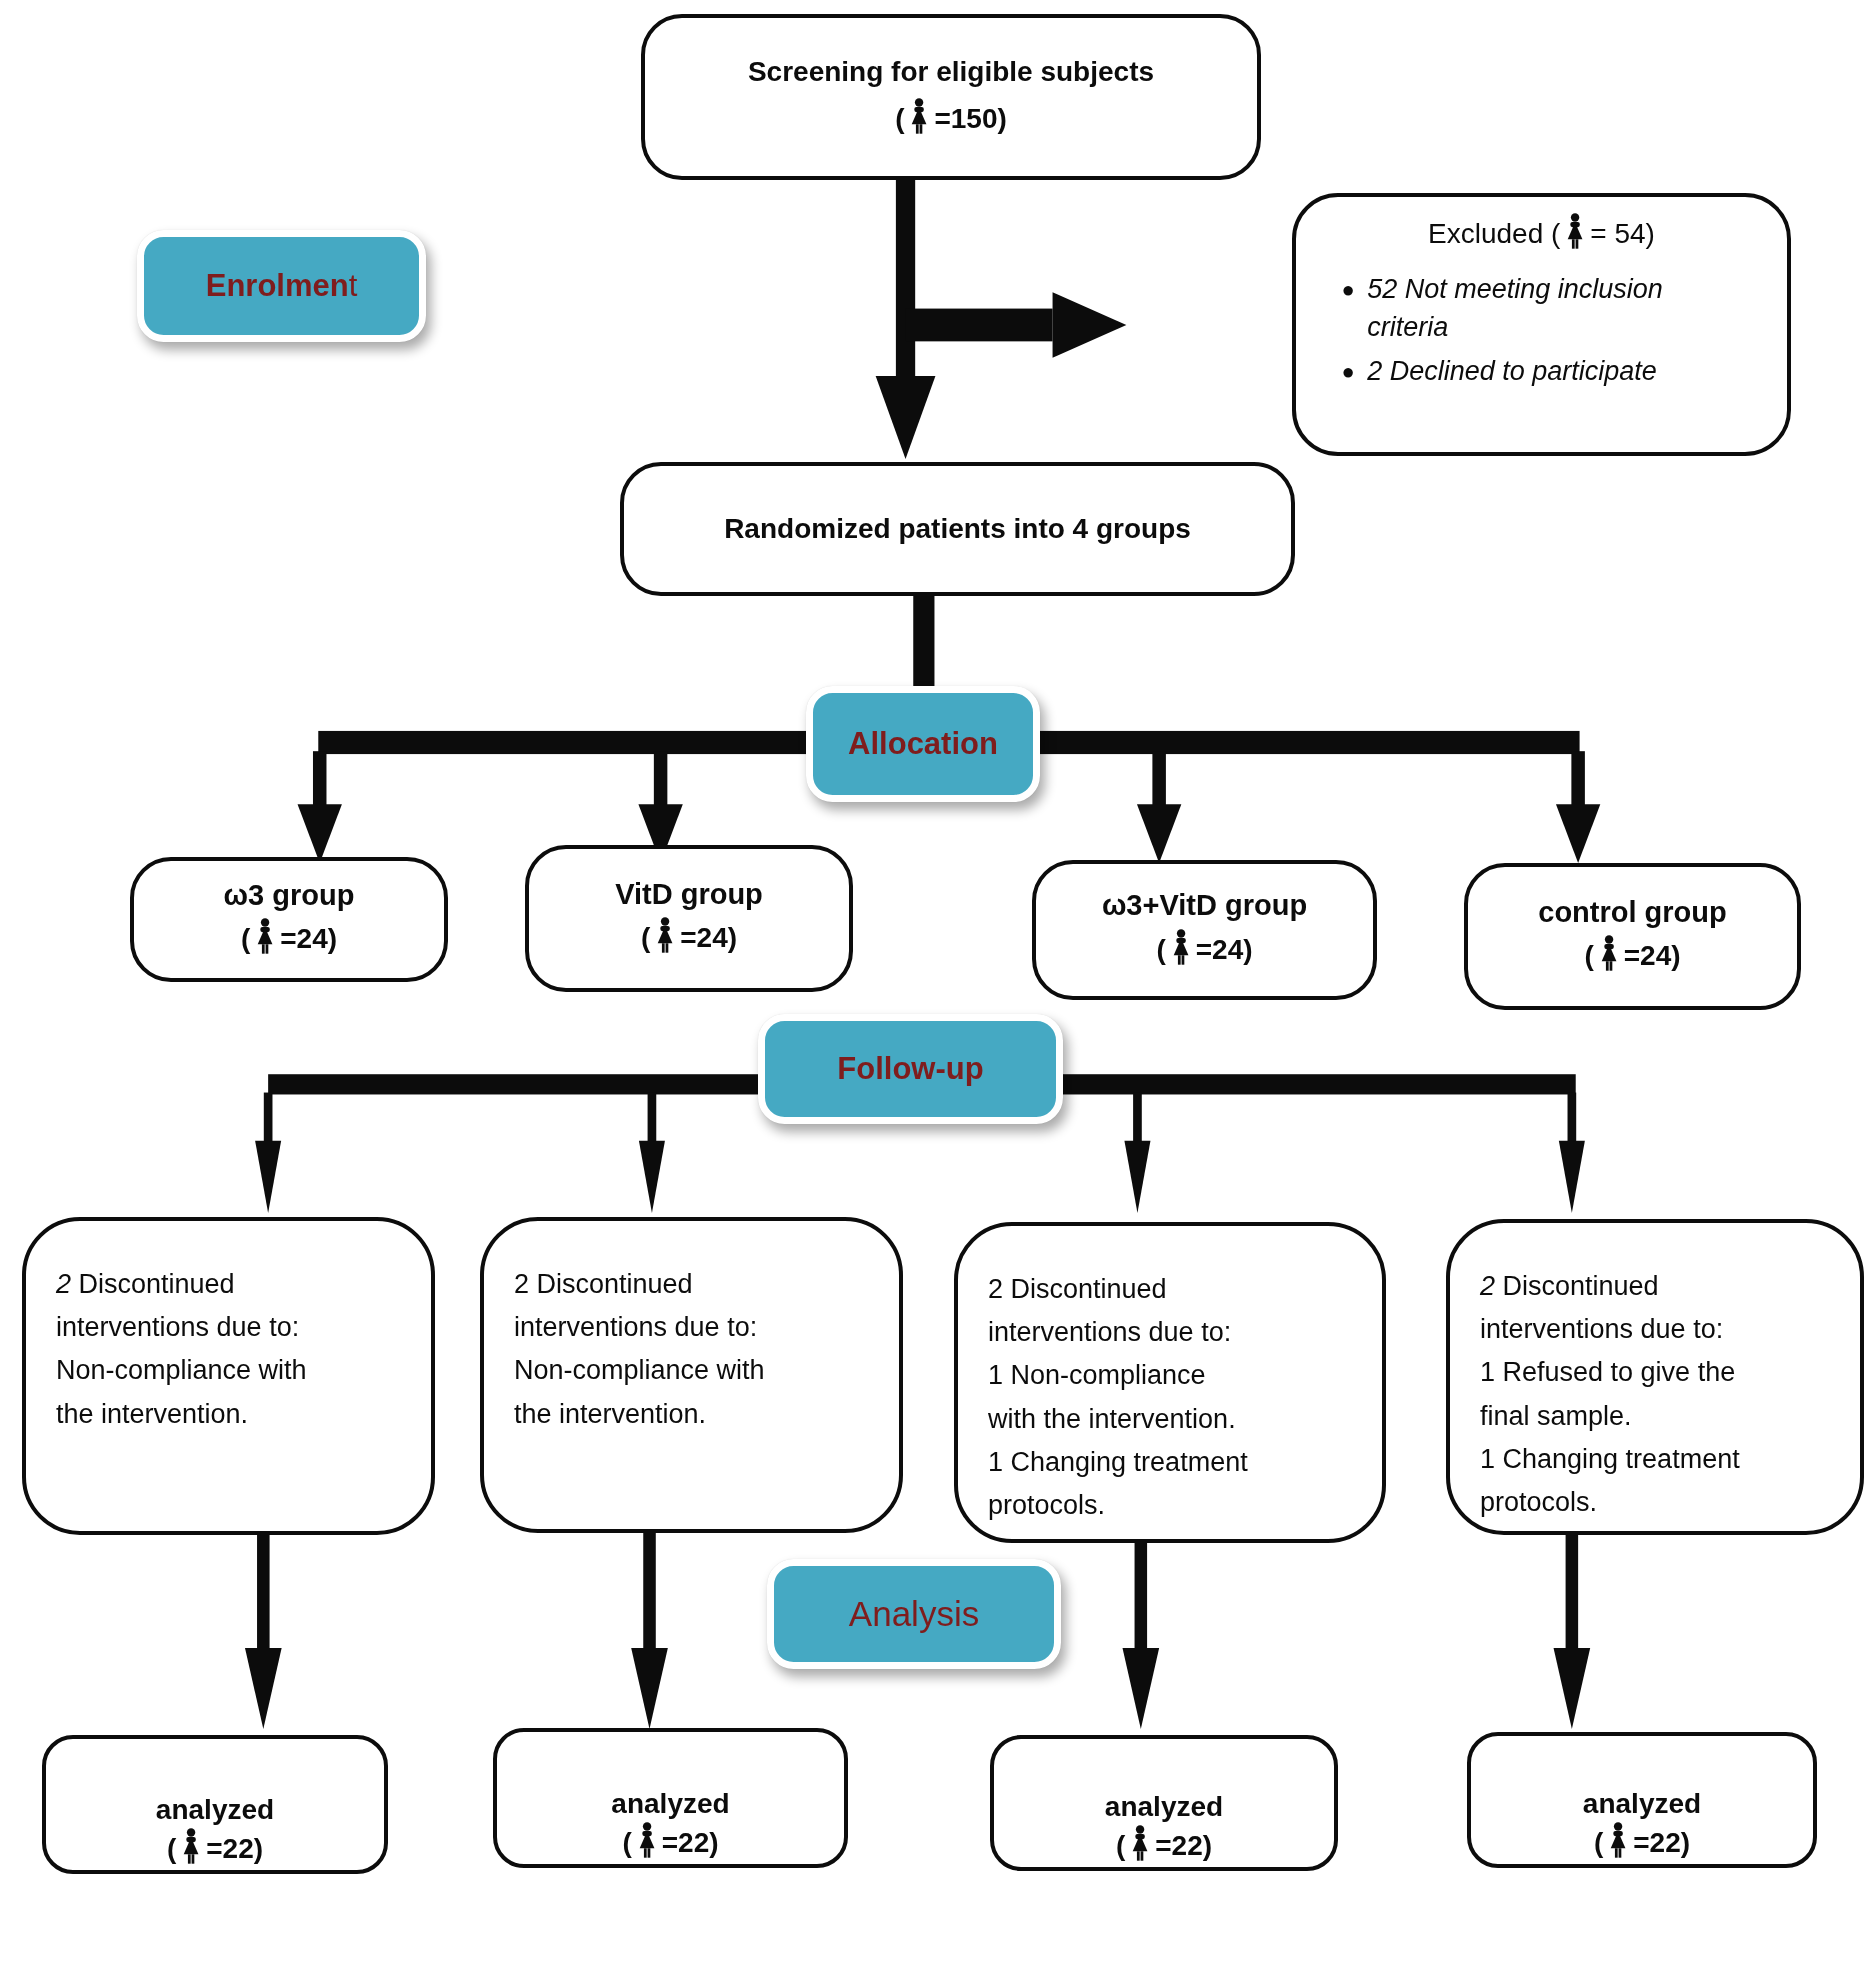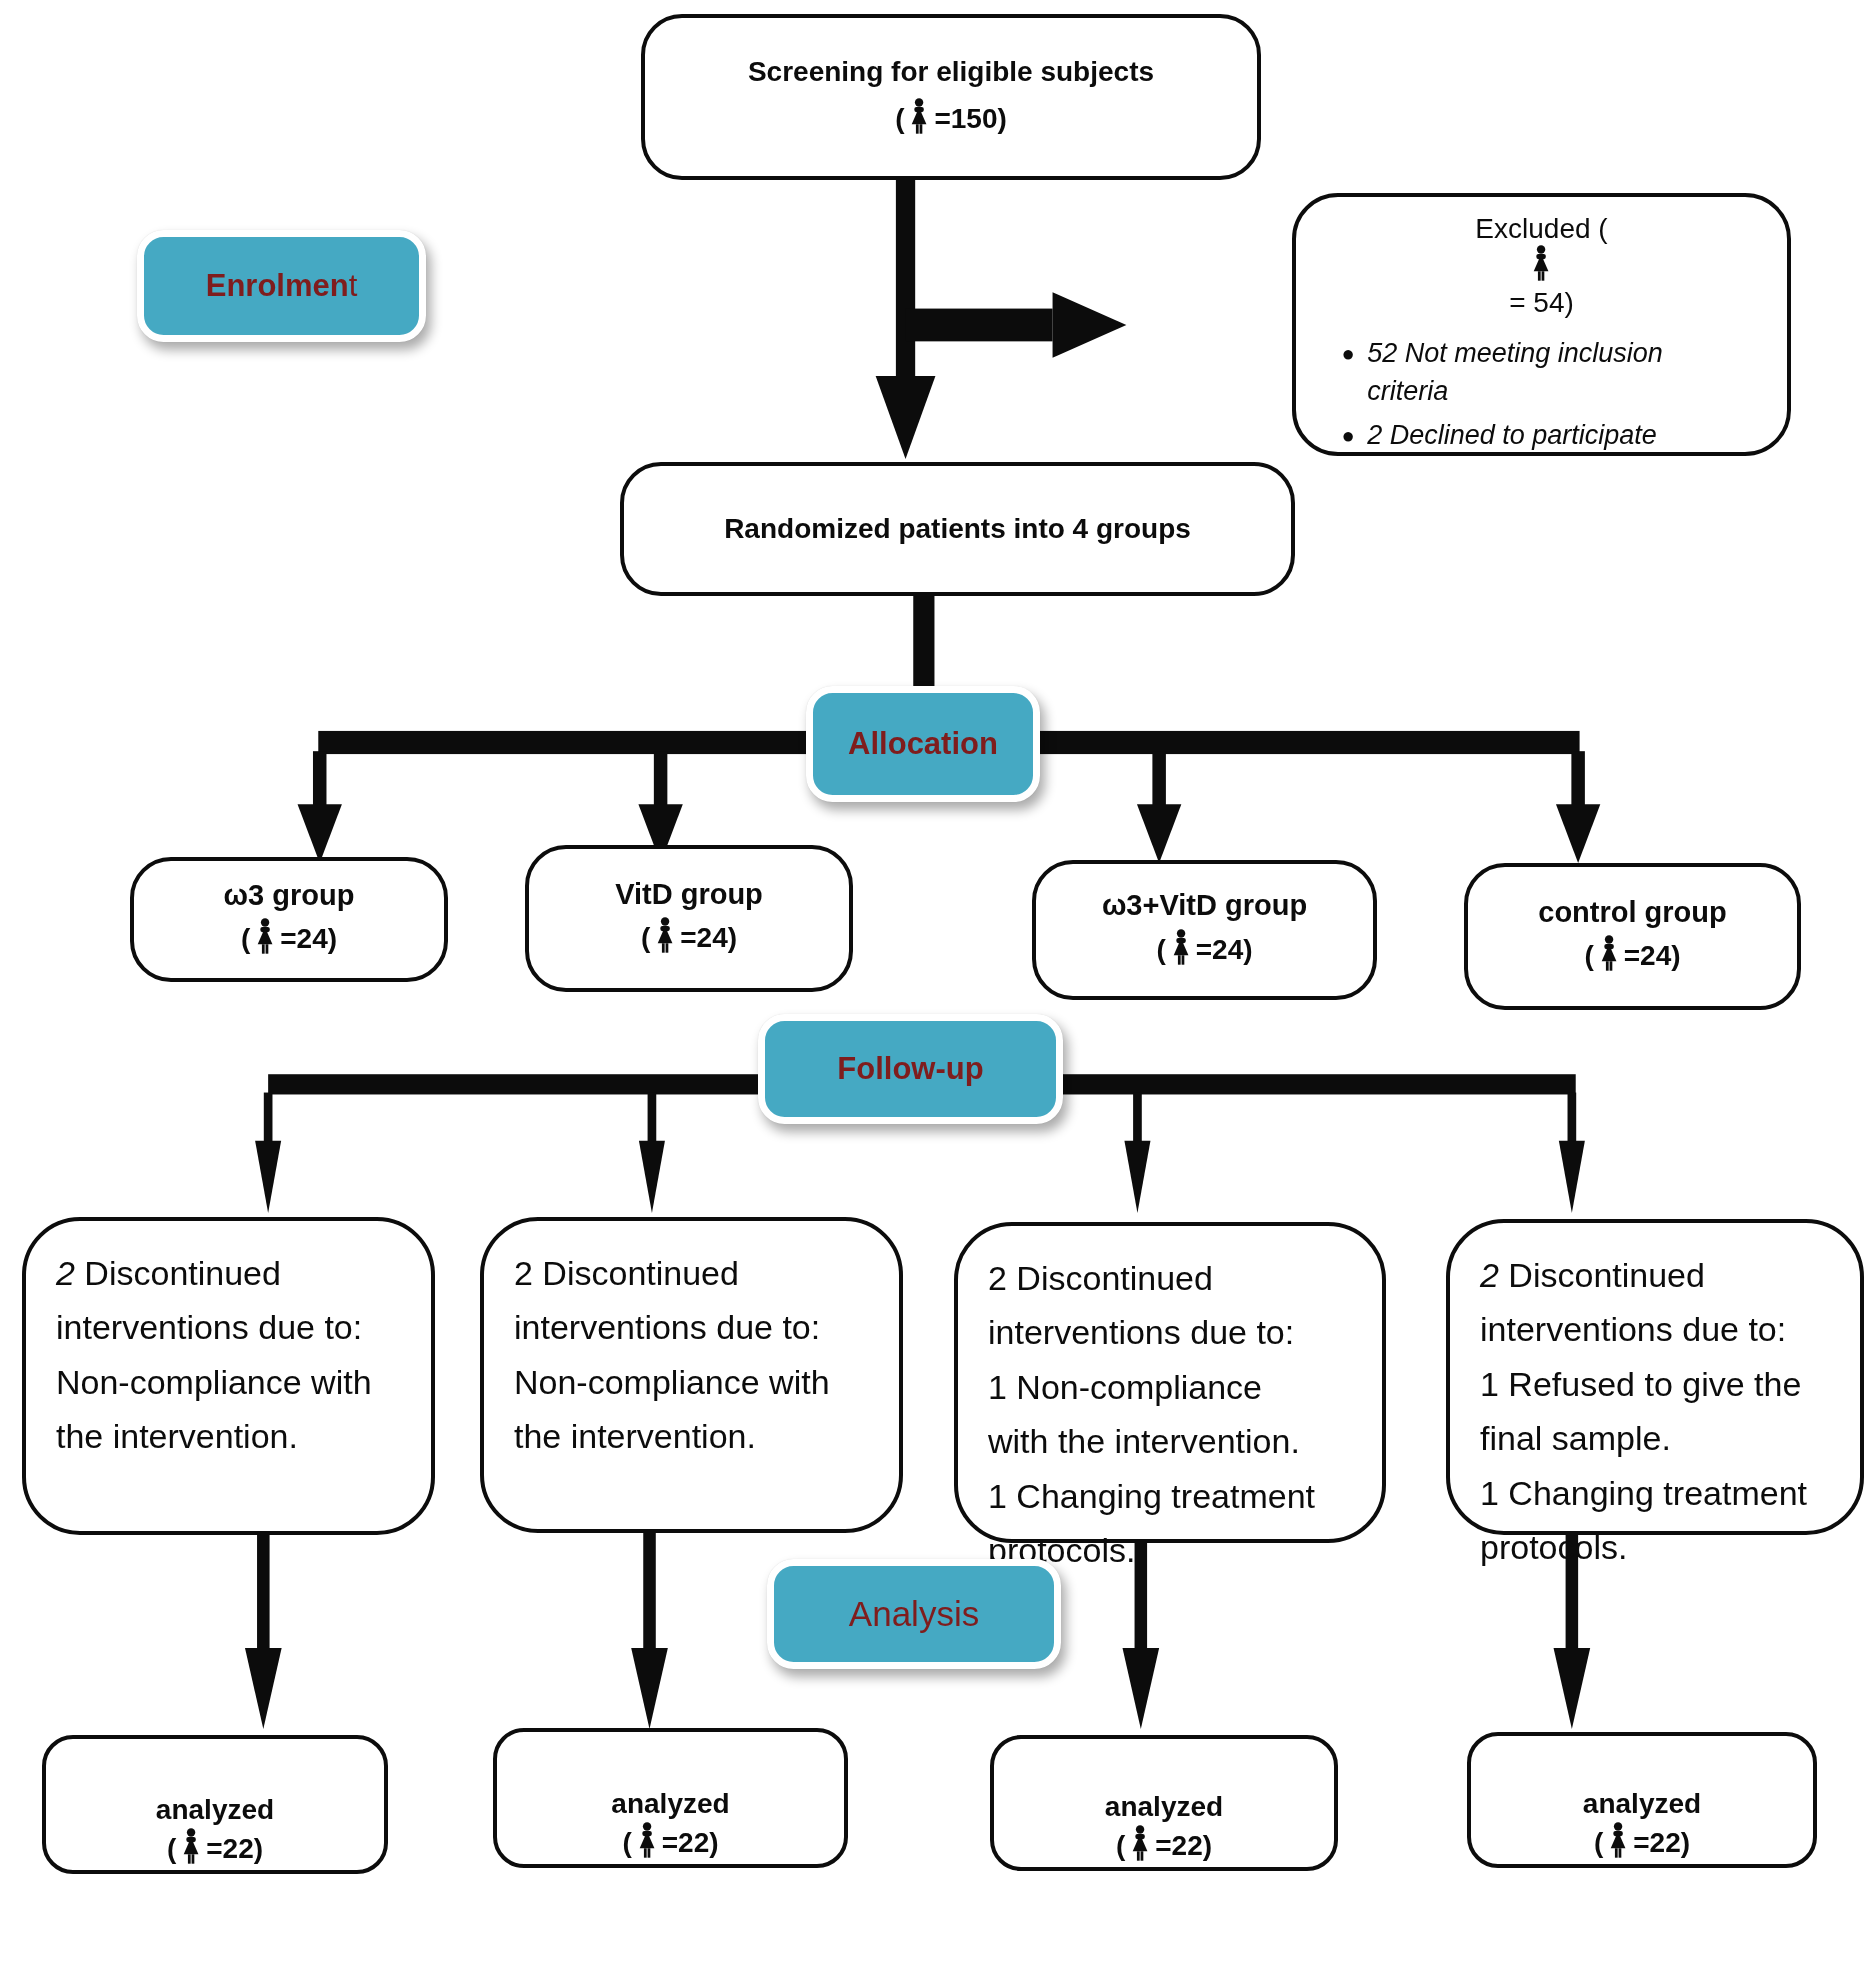--- a/index.html
+++ b/index.html
@@ -29,42 +29,42 @@
   .title-bold{font-weight:bold;font-size:28px;text-align:right;line-height:1.35;}
   .count-line{display:flex;align-items:center;font-weight:bold;font-size:28px;margin-top:6.7px;}
   .person-icon{display:inline-flex;margin:0 2.9px;}
   .person-icon svg{height:42px;width:auto;display:block;fill:#0c0c0c;}
 
   
   #screening-box{left:641px;top:13.5px;width:620px;height:166px;}
   
   #excluded-box{left:1292px;top:193px;width:499px;height:263px;border-radius:46px;
     justify-content:flex-start;padding:16.4px 29px;align-items:center;}
-  #excluded-title{display:flex;align-items:center;font-size:28px;font-weight:normal;flex-direction:column;}
+  #excluded-title{display:flex;align-items:center;font-size:28px;font-weight:normal;}
   #excluded-bullets{margin-top:8.7px;align-self:flex-start;padding-left:16.4px;}
   .bullet-row{display:flex;align-items:flex-start;font-size:27px;font-style:italic;line-height:1.4;margin-top:6.7px;}
   .bullet-dot{font-style:normal;font-size:22px;margin:3.9px 12.5px 0 0;}
   #excluded-b1{max-width:337px;}
   
   #randomized-box{left:620px;top:462px;width:675px;height:134px;}
   
   #stage-enrolment{left:137px;top:230px;width:289px;height:112px;}
   #stage-allocation{left:766px;top:686px;width:234px;height:116px;margin-left:40px;}
   #stage-followup{left:758px;top:1014px;width:305px;height:110px;}
   #stage-analysis{left:767px;top:1559px;width:294px;height:110px;font-weight:normal;font-size:35px;}
   .enrol-tail{font-weight:normal;}
   
   .group-name{font-weight:bold;font-size:29px;text-align:center;}
   #group-box-0{left:130px; top:857px;width:318px;height:125px;}
   #group-box-1{left:525px;top:845px;width:328px;height:147px;}
   #group-box-2{left:1032px;top:860px;width:345px;height:140px;}
   #group-box-3{left:1464px;top:863px;width:337px;height:147px;}
   
   .fu-box{align-items:flex-start;justify-content:flex-start;text-align:left;
-    padding:25px 30px;border-radius:58px;font-size:34px;line-height:1.6;}
+    padding:42px 30px;border-radius:58px;font-size:27px;line-height:1.6;}
   .fu-line{min-height:1.6em;}
   .fu-num-italic{font-style:italic;}
   #fu-box-0{left:22px;  top:1217px;width:413px;height:318px;}
   #fu-box-1{left:480px; top:1217px;width:423px;height:316px;}
   #fu-box-2{left:954px;top:1222px;width:432px;height:321px;}
   #fu-box-3{left:1446px;top:1219px;width:418px;height:316px;}
   
   .an-box{border-radius:31px;justify-content:flex-end;}
   .an-label{font-weight:bold;font-size:28px;}
   .an-box .count-line{margin-top:1.9px;}

